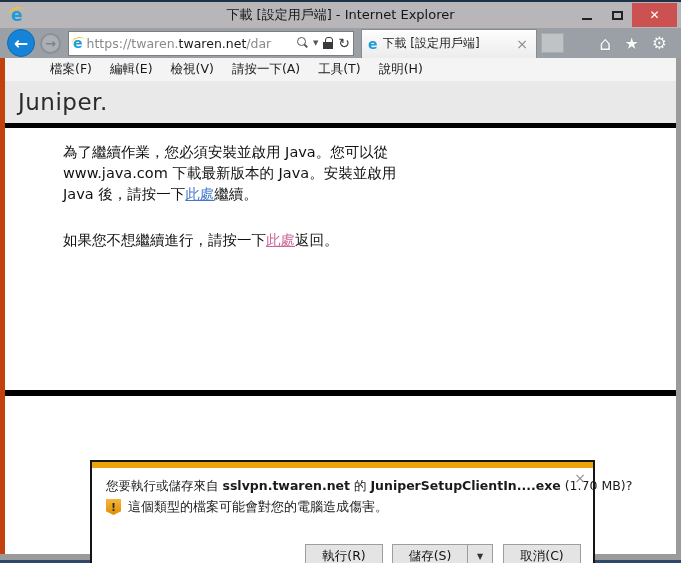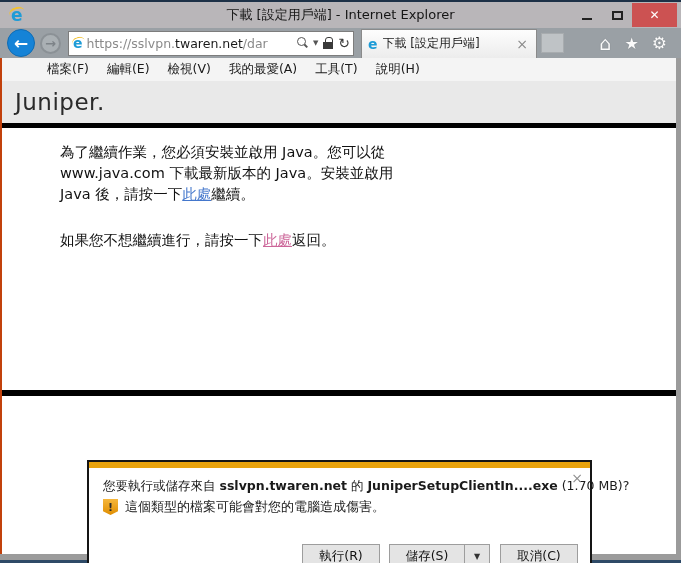--- a/index.html
+++ b/index.html
@@ -48,21 +48,21 @@
   .tab-close { color:#8a8a8a; font-size:14px; padding:0 2px; }
   .newtab-btn { width:23px; height:20px; background:#bfc3c6; border:1px solid #a8acaf; margin-left:4px; }
   .nav-spacer { flex:1; }
   .nav-icons { display:flex; align-items:center; gap:13px; margin-right:14px; }
   .nav-icons span { color:#fafafa; text-shadow:0 0 1px #6a6f73; }
   .home-ico { font-size:19px; }
   .star-ico { font-size:16px; }
   .gear-ico { font-size:17px; }
 
   
-  .main { border-left:2px solid #c2410c; border-right:5px solid #9b9b9b; background:#fff; }
+  .main { border-left:5px solid #c2410c; border-right:5px solid #9b9b9b; background:#fff; }
 
   .menubar { height:23px; background:#f4f4f4; display:flex; align-items:center; padding-left:36px; }
   .menu-item { font-size:12.5px; color:#1a1a1a; padding:0 9px; }
 
   .logo-band { height:42px; background:#e9e9e9; display:flex; flex-direction:column; justify-content:center; padding-left:13px;gap:28px; }
   .brand-name { font-size:23px; color:#2b2b2b; letter-spacing:0.5px; line-height:22px; font-weight:500; }
   .brand-name::after { content:"."; }
   .brand-sub { font-size:7px; color:#3b73a9; letter-spacing:2px; margin-left:36px; line-height:8px; }
 
   .black-bar-1 { height:5px; background:#000; }
@@ -123,21 +123,21 @@
 
   <div class="navbar">
     <div class="back-btn">
         <span>←</span>
       </div>
     <div class="fwd-btn">
         <span>→</span>
       </div>
     <div class="address">
       <span class="e-small">e</span>
-      <span class="url"><span class="dim">https://sslvpn.</span><span class="domain">twaren.net</span><span class="dim">/dar</span></span>
+      <span class="url"><span class="dim">https://twaren.</span><span class="domain">twaren.net</span><span class="dim">/dar</span></span>
       <span class="addr-icons">
         <span class="magnifier"></span>
         <span class="caret-small">▼</span>
         <span class="lock"></span>
         <span class="refresh">↻</span>
       </span>
     </div>
     <div class="tab">
       <span class="e-small">e</span>
       <span class="tab-label">下載 [設定用戶端]</span>
@@ -151,21 +151,21 @@
       <span class="gear-ico">⚙</span>
     </div>
   </div>
 
   <div class="main">
 
     <div class="menubar">
       <span class="menu-item">檔案(F)</span>
       <span class="menu-item">編輯(E)</span>
       <span class="menu-item">檢視(V)</span>
-      <span class="menu-item">我的最愛(A)</span>
+      <span class="menu-item">請按一下(A)</span>
       <span class="menu-item">工具(T)</span>
       <span class="menu-item">說明(H)</span>
     </div>
 
     <div class="logo-band">
       <div class="brand-name">Juniper</div>
     </div>
 
     <div class="black-bar-1"></div>
 

